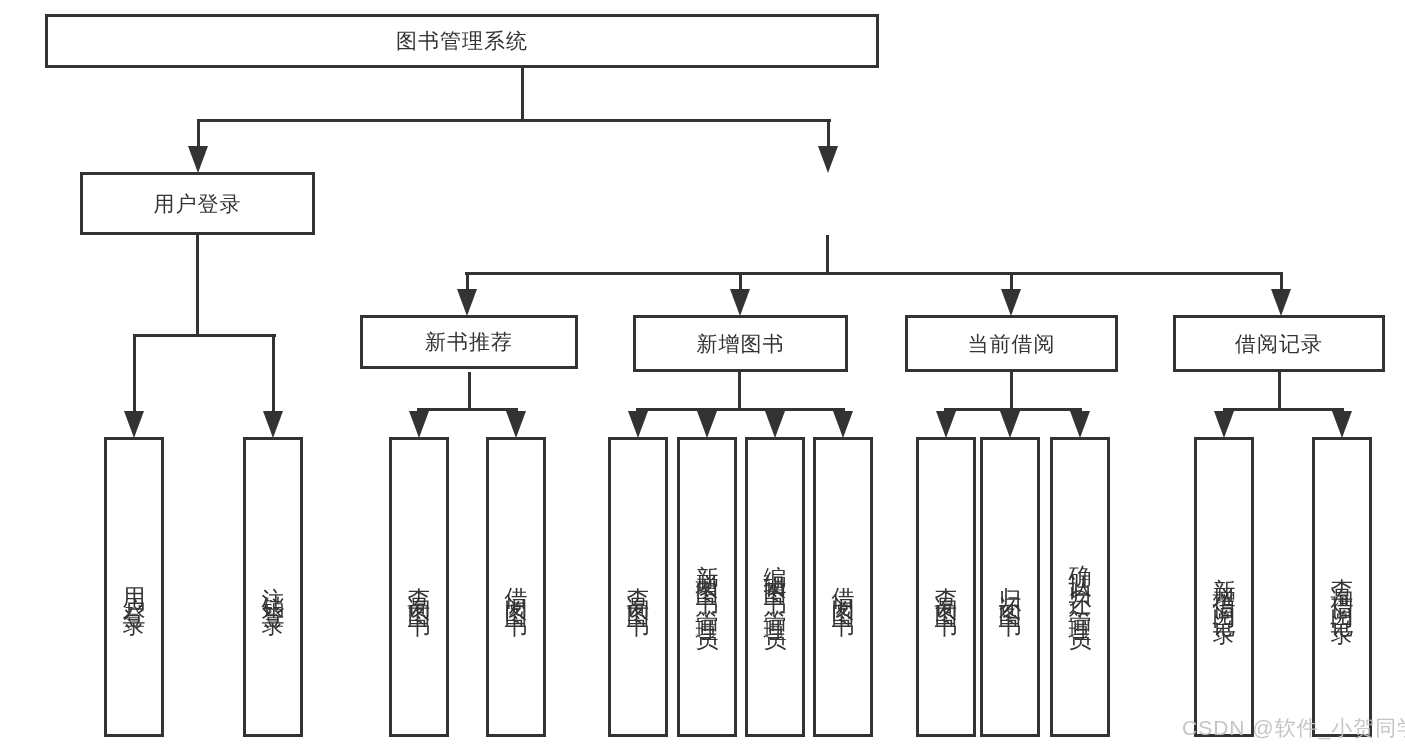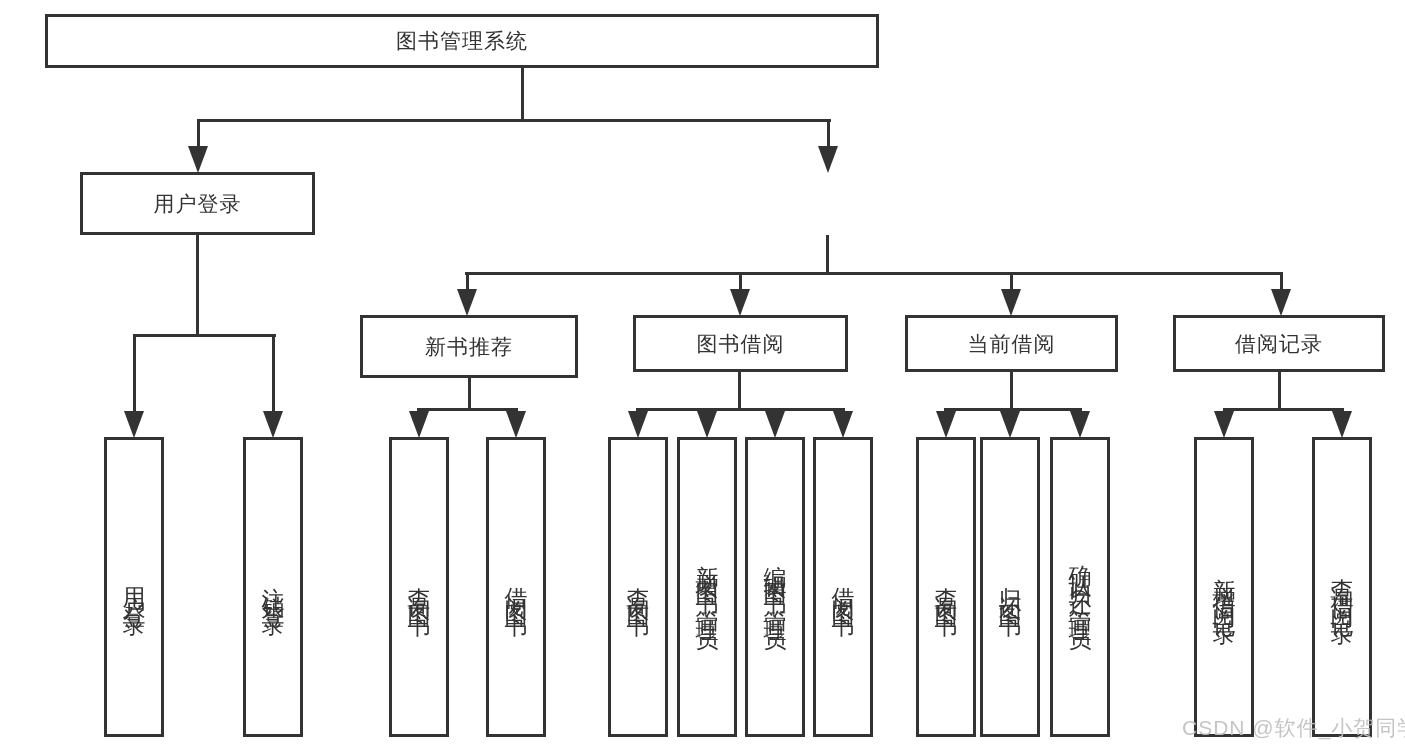--- a/index.html
+++ b/index.html
@@ -74,25 +74,25 @@
 <div id="stage">
 
   <div class="box" style="left:20px; top:14px; width:834px; height:54px;margin-left:25px;">
     <span>图书管理系统</span>
   </div>
 
   <div class="box" style="left:80px; top:172px; width:235px; height:63px;">
     <span>用户登录</span>
   </div>
 
-  <div class="box" style="left:360px; top:315px; width:218px; height:63px;">
+  <div class="box" style="left:360px; top:315px; width:218px; height:54px;">
     <span>新书推荐</span>
   </div>
   <div class="box" style="left:633px; top:315px; width:215px; height:57px;">
-    <span>图书借阅</span>
+    <span>新增图书</span>
   </div>
   <div class="box" style="left:905px; top:315px; width:213px; height:57px;">
     <span>当前借阅</span>
   </div>
   <div class="box" style="left:1173px; top:315px; width:212px; height:57px;">
     <span>借阅记录</span>
   </div>
 
   <div class="vbox" style="left:104px; top:437px; width:60px; height:300px;">
     <span>用户登录</span>

